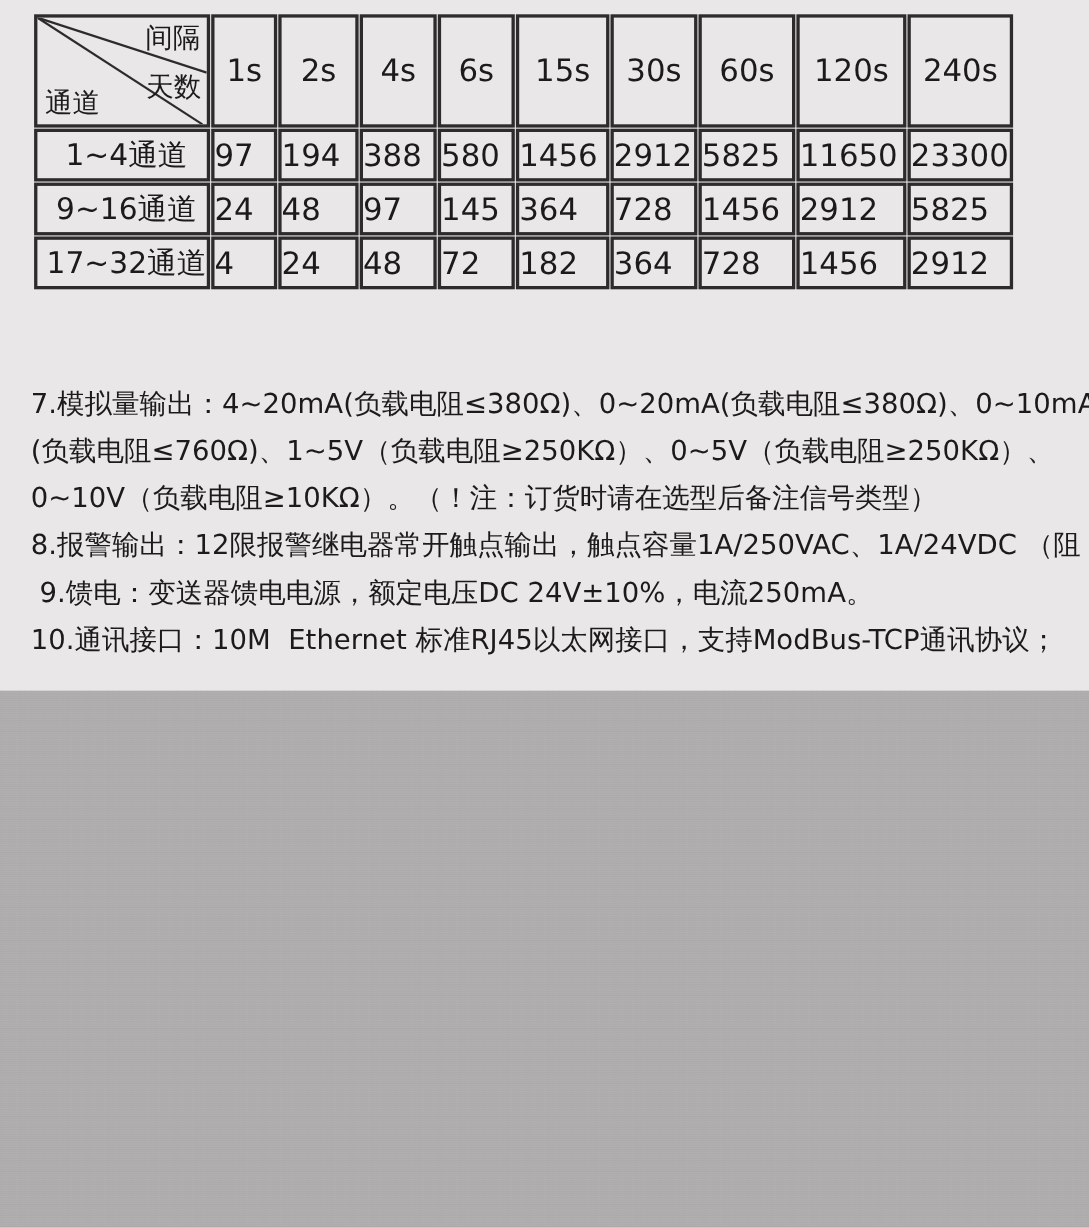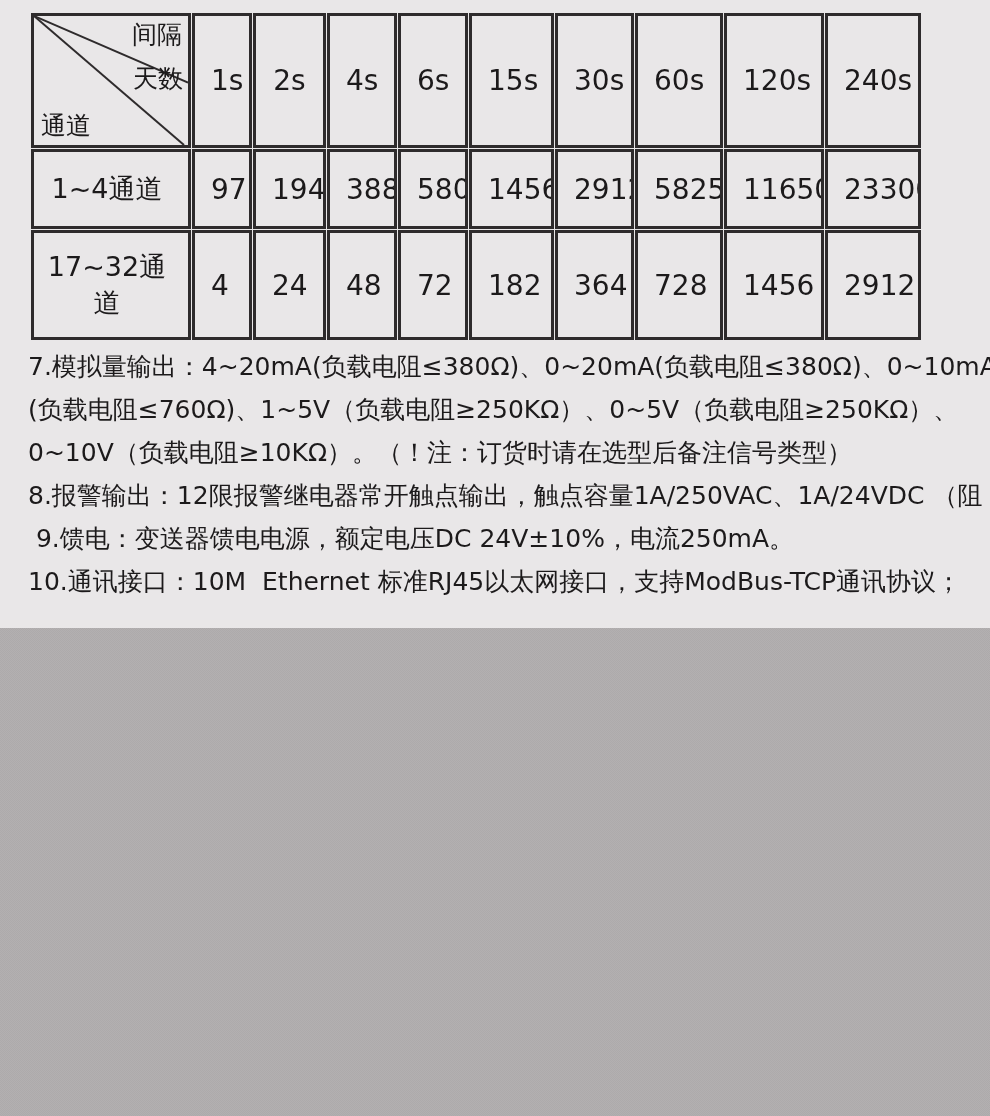--- a/index.html
+++ b/index.html
@@ -22,21 +22,21 @@
     top: 12px;
     border-collapse: separate;
     border-spacing: 1px;
     table-layout: fixed;
     width: 881px;
   }
   .spec-table th, .spec-table td {
     border: 3px solid #2e2b2c;
     font-weight: normal;
     font-size: 28px;
-    padding: 16px;
+    padding: 0;
     background: #e9e7e8;
     overflow: hidden;
   }
   .spec-table thead th { height: 97px; text-align: center; vertical-align: middle; }
   .spec-table tbody td { height: 42px; text-align: left; vertical-align: middle; }
   .spec-table tbody td.rowlabel {
     text-align: center;
     padding-left: 8px;
     font-size: 27px;
   }
@@ -131,20 +131,32 @@
           <td>194</td>
           <td>388</td>
           <td>580</td>
           <td>1456</td>
           <td>2912</td>
           <td>5825</td>
           <td>11650</td>
           <td>23300</td>
         </tr>
         <tr>
+          <td class="rowlabel">9~16通道</td>
+          <td>24</td>
+          <td>48</td>
+          <td>97</td>
+          <td>145</td>
+          <td>364</td>
+          <td>728</td>
+          <td>1456</td>
+          <td>2912</td>
+          <td>5825</td>
+        </tr>
+        <tr>
           <td class="rowlabel">17~32通道</td>
           <td>4</td>
           <td>24</td>
           <td>48</td>
           <td>72</td>
           <td>182</td>
           <td>364</td>
           <td>728</td>
           <td>1456</td>
           <td>2912</td>

